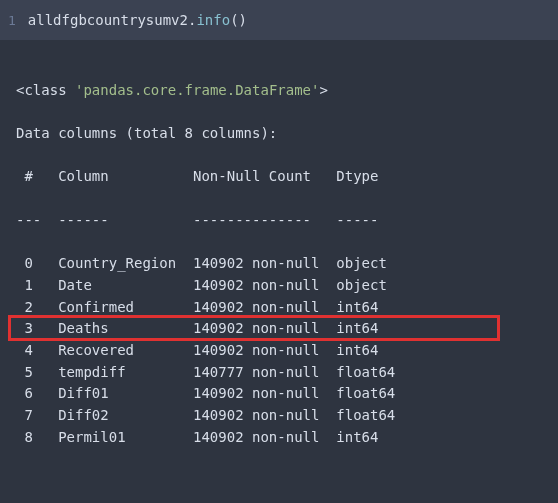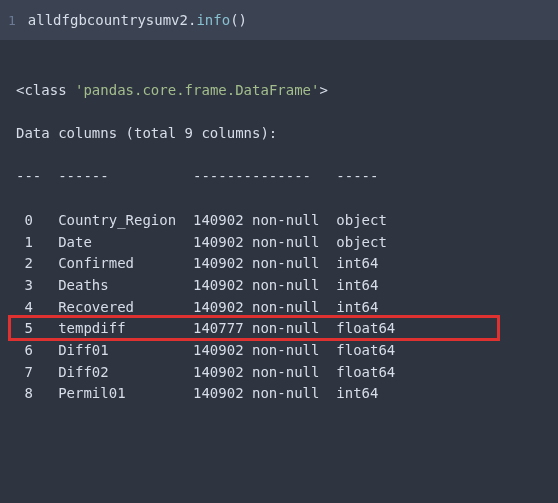--- a/index.html
+++ b/index.html
@@ -63,19 +63,20 @@
 </head>
 <body>
 
 <div class="code-cell">
   <span class="line-number">1</span>
   <span class="code-text"><span>alldfgbcountrysumv2</span><span class="punct">.</span><span class="method">info</span><span class="punct">()</span></span>
 </div>
 
 <div class="output">
 <div class="output-line"><span>&lt;class </span><span class="string">'pandas.core.frame.DataFrame'</span><span>&gt;</span></div>
-<div class="output-line">Data columns (total 9 columns):</div>
+<div class="output-line">Data columns (total 8 columns):</div>
+<div class="output-line"> #   Column          Non-Null Count   Dtype  </div>
 <div class="output-line">---  ------          --------------   -----  </div>
 <div id="rows-container"><div class="output-line" id="row-0"> 0   Country_Region  140902 non-null  object </div><div class="output-line" id="row-1"> 1   Date            140902 non-null  object </div><div class="output-line" id="row-2"> 2   Confirmed       140902 non-null  int64  </div><div class="output-line" id="row-3"> 3   Deaths          140902 non-null  int64  </div><div class="output-line" id="row-4"> 4   Recovered       140902 non-null  int64  </div><div class="output-line" id="row-5"> 5   tempdiff        140777 non-null  float64</div><div class="output-line" id="row-6"> 6   Diff01          140902 non-null  float64</div><div class="output-line" id="row-7"> 7   Diff02          140902 non-null  float64</div><div class="output-line" id="row-8"> 8   Permil01        140902 non-null  int64  </div></div>
 
 
 <div class="highlight-box" id="highlight" style="top: 275.25px;"></div>
 </div>
 
 </body></html>

